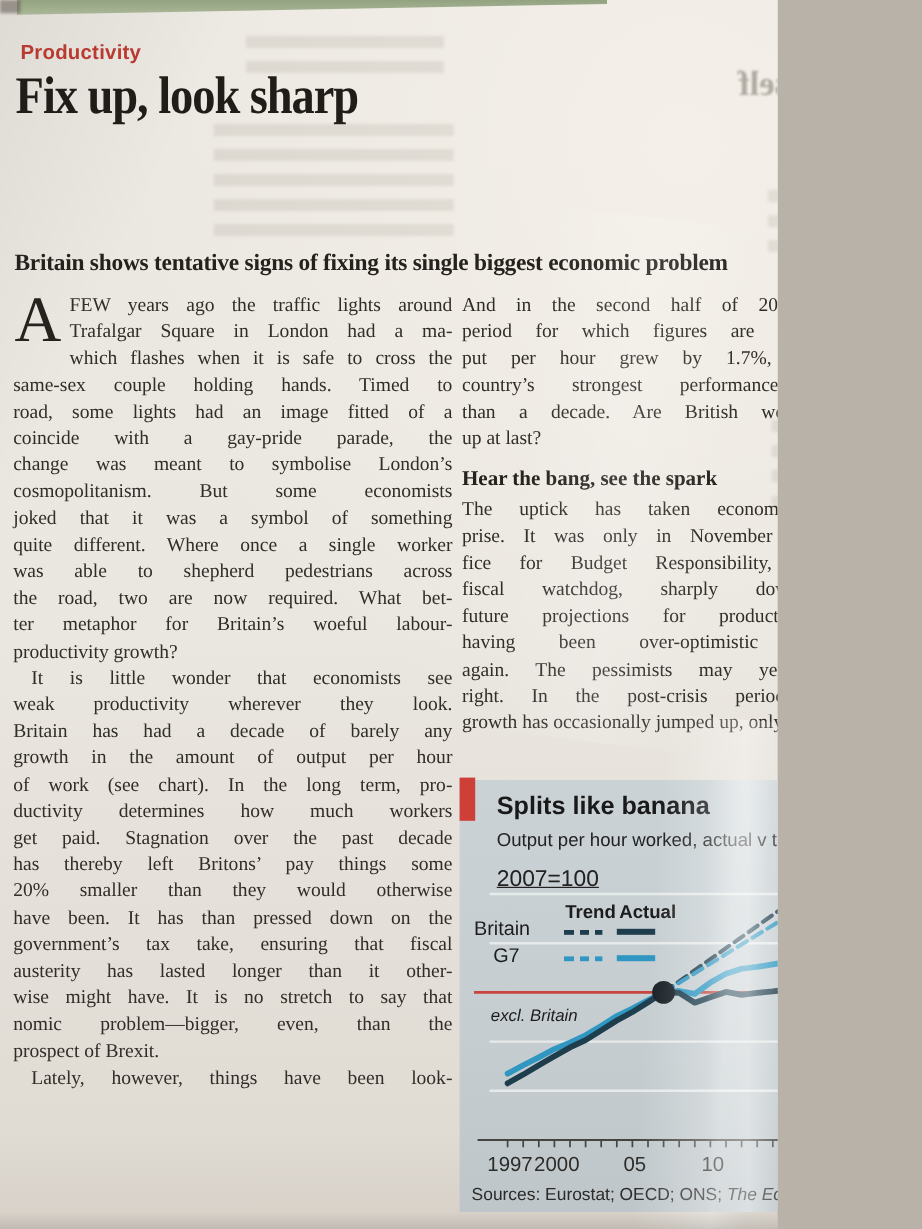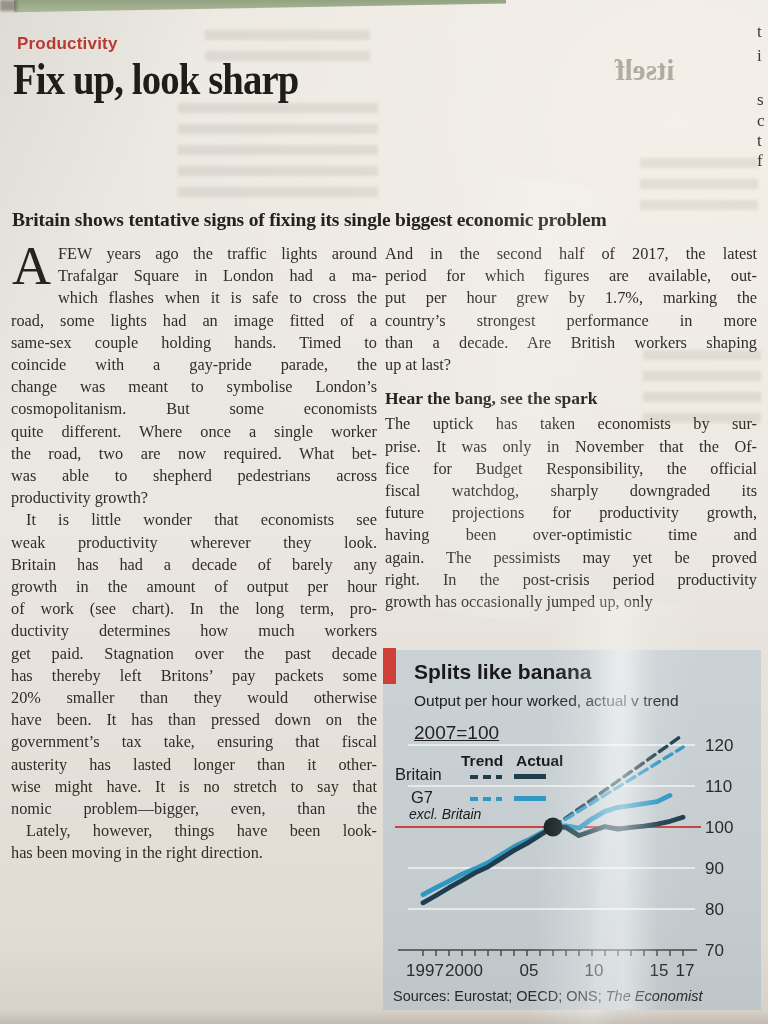--- a/index.html
+++ b/index.html
@@ -1,16 +1,16 @@
 <!DOCTYPE html>
 <html><head>
 <meta charset="utf-8">
 <style>
   html,body{margin:0;padding:0;background:#b9b2a8;}
-  .page{position:relative;width:768px;height:1024px;overflow:hidden;
+  .page{position:relative;width:648px;height:1024px;overflow:hidden;
     background:
       linear-gradient(115deg, rgba(0,0,0,.06) 0%, rgba(0,0,0,0) 18%),
       radial-gradient(130% 90% at 88% 12%, #f4f0e9 0%, rgba(244,240,233,0) 55%),
       linear-gradient(180deg,#ece8e2 0%, #eae6e0 52%, #e0dbd3 92%, #d6d0c7 100%);
     font-family:"Liberation Serif", serif; color:#2d2925;}
   .sheen{position:absolute;pointer-events:none;}
   .sheen.main{left:540px;top:600px;width:150px;height:430px;transform:rotate(4deg);
     background:linear-gradient(90deg, rgba(255,255,255,0) 0%, rgba(255,255,255,.34) 45%, rgba(255,255,255,.12) 62%, rgba(255,255,255,0) 100%);}
   .sheen.top{left:430px;top:180px;width:180px;height:440px;transform:rotate(7deg);
     background:linear-gradient(90deg, rgba(255,255,255,0), rgba(255,255,255,.14), rgba(255,255,255,0));}
@@ -38,21 +38,21 @@
     background:linear-gradient(180deg,#cad2d5 0%,#c5cdd0 60%,#bec6c9 100%);}
   .red-tab{position:absolute;left:0;top:-2px;width:13px;height:36px;background:#ce4037;}
   .c-title{position:absolute;left:31px;top:10px;font-family:"Liberation Sans",sans-serif;
     font-weight:bold;font-size:21px;color:#191919;}
   .c-sub{position:absolute;left:31px;top:42px;font-family:"Liberation Sans",sans-serif;font-size:15.5px;color:#222;}
   .c-note{position:absolute;left:31px;top:72px;font-family:"Liberation Sans",sans-serif;font-size:19px;color:#222;text-decoration:underline;}
   .legend{position:absolute;left:0;top:0;width:100%;height:100%;pointer-events:none;}
   .lg{position:absolute;font-family:"Liberation Sans",sans-serif;color:#1c1c1c;}
   .lg.hdr{font-weight:bold;font-size:15.5px;}
   .lg.lbl{font-size:16.5px;}
-  .lg.sub{font-size:14px;font-style:italic;}
+  .lg.sub{font-size:14px;font-style:italic;margin-top:32px;}
   .samp{position:absolute;height:4.5px;width:32px;}
   .samp.dash{background:repeating-linear-gradient(90deg,var(--c) 0 8px,transparent 8px 13px);height:4px;}
   .samp.solid{background:var(--c);}
   svg text.ax{font-family:"Liberation Sans",sans-serif;font-size:17px;fill:#2b2b29;}
   .sources{position:absolute;left:10px;top:338px;font-family:"Liberation Sans",sans-serif;font-size:14.5px;color:#2a2a28;}
   .panel-glare{position:absolute;left:205px;top:0;width:70px;height:100%;
     background:linear-gradient(90deg,rgba(255,255,255,0),rgba(255,255,255,.4),rgba(255,255,255,0));}
   
   .ghost{position:absolute;filter:blur(1.4px);opacity:.55;
     background:repeating-linear-gradient(180deg, rgba(128,118,102,.26) 0 10px, rgba(128,118,102,0) 10px 21px);}
@@ -81,49 +81,51 @@
   <div class="ghost-word" style="left:615px;top:54px;">itself</div>
 
   <div class="subhead">Britain shows tentative signs of fixing its single biggest economic problem</div>
 
   <div class="col left">
       <div class="para">
         <span class="dcap">A</span>
         <div class="ln">FEW years ago the traffic lights around</div>
         <div class="ln">Trafalgar Square in London had a ma-</div>
         <div class="ln">which flashes when it is safe to cross the</div>
+        <div class="ln">same-sex couple holding hands. Timed to</div>
         <div class="ln">road, some lights had an image fitted of a</div>
-        <div class="ln">same-sex couple holding hands. Timed to</div>
         <div class="ln">coincide with a gay-pride parade, the</div>
         <div class="ln">change was meant to symbolise London’s</div>
         <div class="ln">cosmopolitanism. But some economists</div>
+        <div class="ln">joked that it was a symbol of something</div>
         <div class="ln">quite different. Where once a single worker</div>
+        <div class="ln">was able to shepherd pedestrians across</div>
         <div class="ln">the road, two are now required. What bet-</div>
-        <div class="ln">was able to shepherd pedestrians across</div>
+        <div class="ln">ter metaphor for Britain’s woeful labour-</div>
         <div class="ln last">productivity growth?</div>
       </div>
       <div class="para ind">
         <div class="ln">It is little wonder that economists see</div>
         <div class="ln">weak productivity wherever they look.</div>
         <div class="ln">Britain has had a decade of barely any</div>
         <div class="ln">growth in the amount of output per hour</div>
         <div class="ln">of work (see chart). In the long term, pro-</div>
         <div class="ln">ductivity determines how much workers</div>
         <div class="ln">get paid. Stagnation over the past decade</div>
-        <div class="ln">has thereby left Britons’ pay packets some</div>
+        <div class="ln">has thereby left Britons’ pay things some</div>
         <div class="ln">20% smaller than they would otherwise</div>
         <div class="ln">have been. It has than pressed down on the</div>
         <div class="ln">government’s tax take, ensuring that fiscal</div>
         <div class="ln">austerity has lasted longer than it other-</div>
         <div class="ln">wise might have. It is no stretch to say that</div>
         <div class="ln">nomic problem—bigger, even, than the</div>
+        <div class="ln last">prospect of Brexit.</div>
       </div>
       <div class="para ind">
         <div class="ln">Lately, however, things have been look-</div>
-        <div class="ln last">has been moving in the right direction.</div>
       </div>
     </div>
 
   <div class="col right">
     <div>
         <div class="para">
           <div class="ln">And in the second half of 2017, the latest</div>
           <div class="ln">period for which figures are available, out-</div>
           <div class="ln">put per hour grew by 1.7%, marking the</div>
           <div class="ln">country’s strongest performance in more</div>
@@ -194,21 +196,21 @@
         <text x="322" y="101.00000000000003" class="ax">120</text>
         <text x="42" y="326" class="ax" text-anchor="middle">1997</text>
         <text x="81" y="326" class="ax" text-anchor="middle">2000</text>
         <text x="146" y="326" class="ax" text-anchor="middle">05</text>
         <text x="211" y="326" class="ax" text-anchor="middle">10</text>
         <text x="276" y="326" class="ax" text-anchor="middle">15</text>
         <text x="302" y="326" class="ax" text-anchor="middle">17</text>
       </svg>
 
     <div class="legend">
-      <div class="lg hdr" style="left:78px;top:102px;">Trend</div>
+      <div class="lg hdr" style="left:88px;top:102px;">Trend</div>
       <div class="lg hdr" style="left:133px;top:102px;">Actual</div>
       <div class="lg lbl" style="left:12px;top:115px;">Britain</div>
       <div class="samp dash" style="--c:#1e3d4d;left:87px;top:125px;"></div>
       <div class="samp solid" style="--c:#1e3d4d;left:131px;top:124px;"></div>
       <div class="lg lbl" style="left:28px;top:138px;">G7</div>
       <div class="samp dash" style="--c:#2f97c2;left:87px;top:147px;"></div>
       <div class="samp solid" style="--c:#2f97c2;left:131px;top:146px;"></div>
       <div class="lg sub" style="left:26px;top:156px;">excl. Britain</div>
     </div>
 

